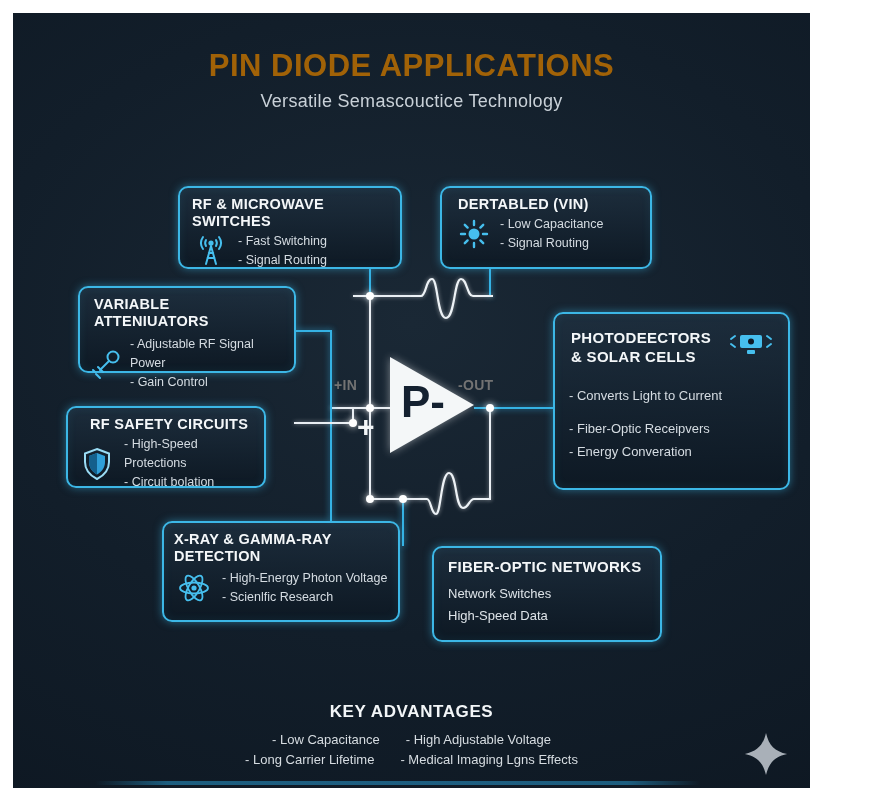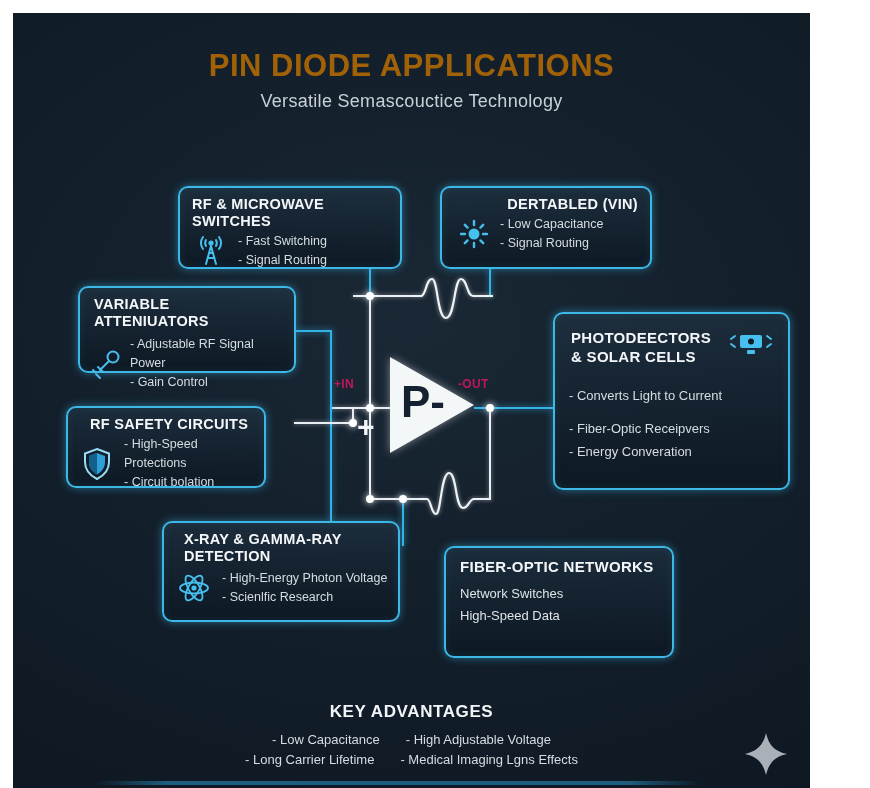--- a/index.html
+++ b/index.html
@@ -22,21 +22,21 @@
   .box-row{display:flex;align-items:center;padding:0 8px 6px 8px;}
   .box-items{font-size:12.5px;line-height:19px;}
   .icon{display:inline-flex;flex:0 0 auto;}
   
   .wire{position:absolute;}
   .ww{background:#e9eef3;box-shadow:0 0 4px rgba(233,238,243,.55);}
   .wc{background:#35b2e4;box-shadow:0 0 6px rgba(53,178,228,.85);}
   .node{position:absolute;width:8px;height:8px;border-radius:50%;background:#ffffff;
         box-shadow:0 0 7px rgba(255,255,255,.9);}
   .sq{position:absolute;filter:drop-shadow(0 0 2px rgba(255,255,255,.55));}
-  .lbl{position:absolute;font-weight:700;color:#be185d;font-size:12px;letter-spacing:.3px;}
+  .lbl{position:absolute;font-weight:700;color:#737373;font-size:14px;letter-spacing:.3px;}
   .plus{position:absolute;font-weight:700;color:#f2f5f7;font-size:30px;}
   .p-symbol{position:absolute;left:401px;top:377px;font-size:44px;font-weight:700;color:#142130;}
   
   .adv{position:absolute;left:13px;top:702px;width:797px;text-align:center;color:#d6dce1;}
   .adv-title{font-size:17px;font-weight:700;color:#f3f6f8;letter-spacing:.6px;margin-bottom:8px;}
   .adv-row{display:flex;justify-content:center;gap:26px;font-size:13px;line-height:20px;}
   .bottom-glow{position:absolute;left:95px;top:781px;width:605px;height:4px;border-radius:2px;
                background:linear-gradient(90deg, rgba(39,149,201,0) 0%, #2795c9 12%, #2795c9 88%, rgba(39,149,201,0) 100%);
                opacity:.55;}
 </style>
@@ -102,21 +102,21 @@
       </svg>
     </span>
     <div class="box-items" style="margin-left:8px;">
       <div>- Fast Switching</div>
       <div>- Signal Routing</div>
     </div>
   </div>
 </div>
 
 <div class="box" style="left:440px;top:186px;width:212px;height:83px;">
-  <div class="box-title" style="padding-left:16px;text-align:right;">DERTABLED (VIN)</div>
+  <div class="box-title" style="padding-left:16px;">DERTABLED (VIN)</div>
   <div class="box-row">
     <span class="icon" style="margin-left:8px;">
       <svg width="32" height="32" viewBox="0 0 32 32">
         <circle cx="16" cy="16" r="5.5" fill="#46bfee"></circle>
         <g stroke="#46bfee" stroke-width="2.4" stroke-linecap="round">
           <path d="M16 3 V7 M16 25 V29 M3 16 H7 M25 16 H29 M6.8 6.8 L9.6 9.6 M22.4 22.4 L25.2 25.2 M25.2 6.8 L22.4 9.6 M9.6 22.4 L6.8 25.2"></path>
         </g>
       </svg>
     </span>
     <div class="box-items" style="margin-left:10px;">
@@ -157,21 +157,21 @@
       </svg>
     </span>
     <div class="box-items" style="margin-left:12px;">
       <div>- High-Speed Protections</div>
       <div>- Circuit bolation</div>
     </div>
   </div>
 </div>
 
 <div class="box" style="left:162px;top:521px;width:238px;height:101px;">
-  <div class="box-title" style="max-width:165px;padding-left:20px;">X-RAY &amp; GAMMA-RAY DETECTION</div>
+  <div class="box-title" style="max-width:165px;padding-left:10px;">X-RAY &amp; GAMMA-RAY DETECTION</div>
   <div class="box-row" style="margin-top:2px;">
     <span class="icon" style="margin-left:4px;">
       <svg width="36" height="36" viewBox="0 0 36 36">
         <g stroke="#46bfee" stroke-width="1.8" fill="none">
           <ellipse cx="18" cy="18" rx="14" ry="5.5"></ellipse>
           <ellipse cx="18" cy="18" rx="14" ry="5.5" transform="rotate(60 18 18)"></ellipse>
           <ellipse cx="18" cy="18" rx="14" ry="5.5" transform="rotate(120 18 18)"></ellipse>
         </g>
         <circle cx="18" cy="18" r="2.6" fill="#46bfee"></circle>
       </svg>
@@ -200,21 +200,21 @@
       </svg>
     </span>
   </div>
   <div class="box-items" style="padding:16px 12px 0 14px;font-size:13px;line-height:23px;">
     <div style="margin-bottom:10px;">- Converts Light to Current</div>
     <div>- Fiber-Optic Receipvers</div>
     <div>- Energy Converation</div>
   </div>
 </div>
 
-<div class="box" style="left:444px;top:546px;width:230px;height:112px;">
+<div class="box" style="left:432px;top:546px;width:230px;height:96px;">
   <div class="box-title" style="font-size:15px;padding-left:14px;padding-top:10px;">FIBER-OPTIC NETWORKS</div>
   <div class="box-items" style="padding:6px 14px 0 14px;font-size:13px;line-height:22px;color:#dde3e8;">
     <div>Network Switches</div>
     <div>High-Speed Data</div>
   </div>
 </div>
 
 <div class="adv">
   <div class="adv-title">KEY ADVANTAGES</div>
   <div class="adv-row">

